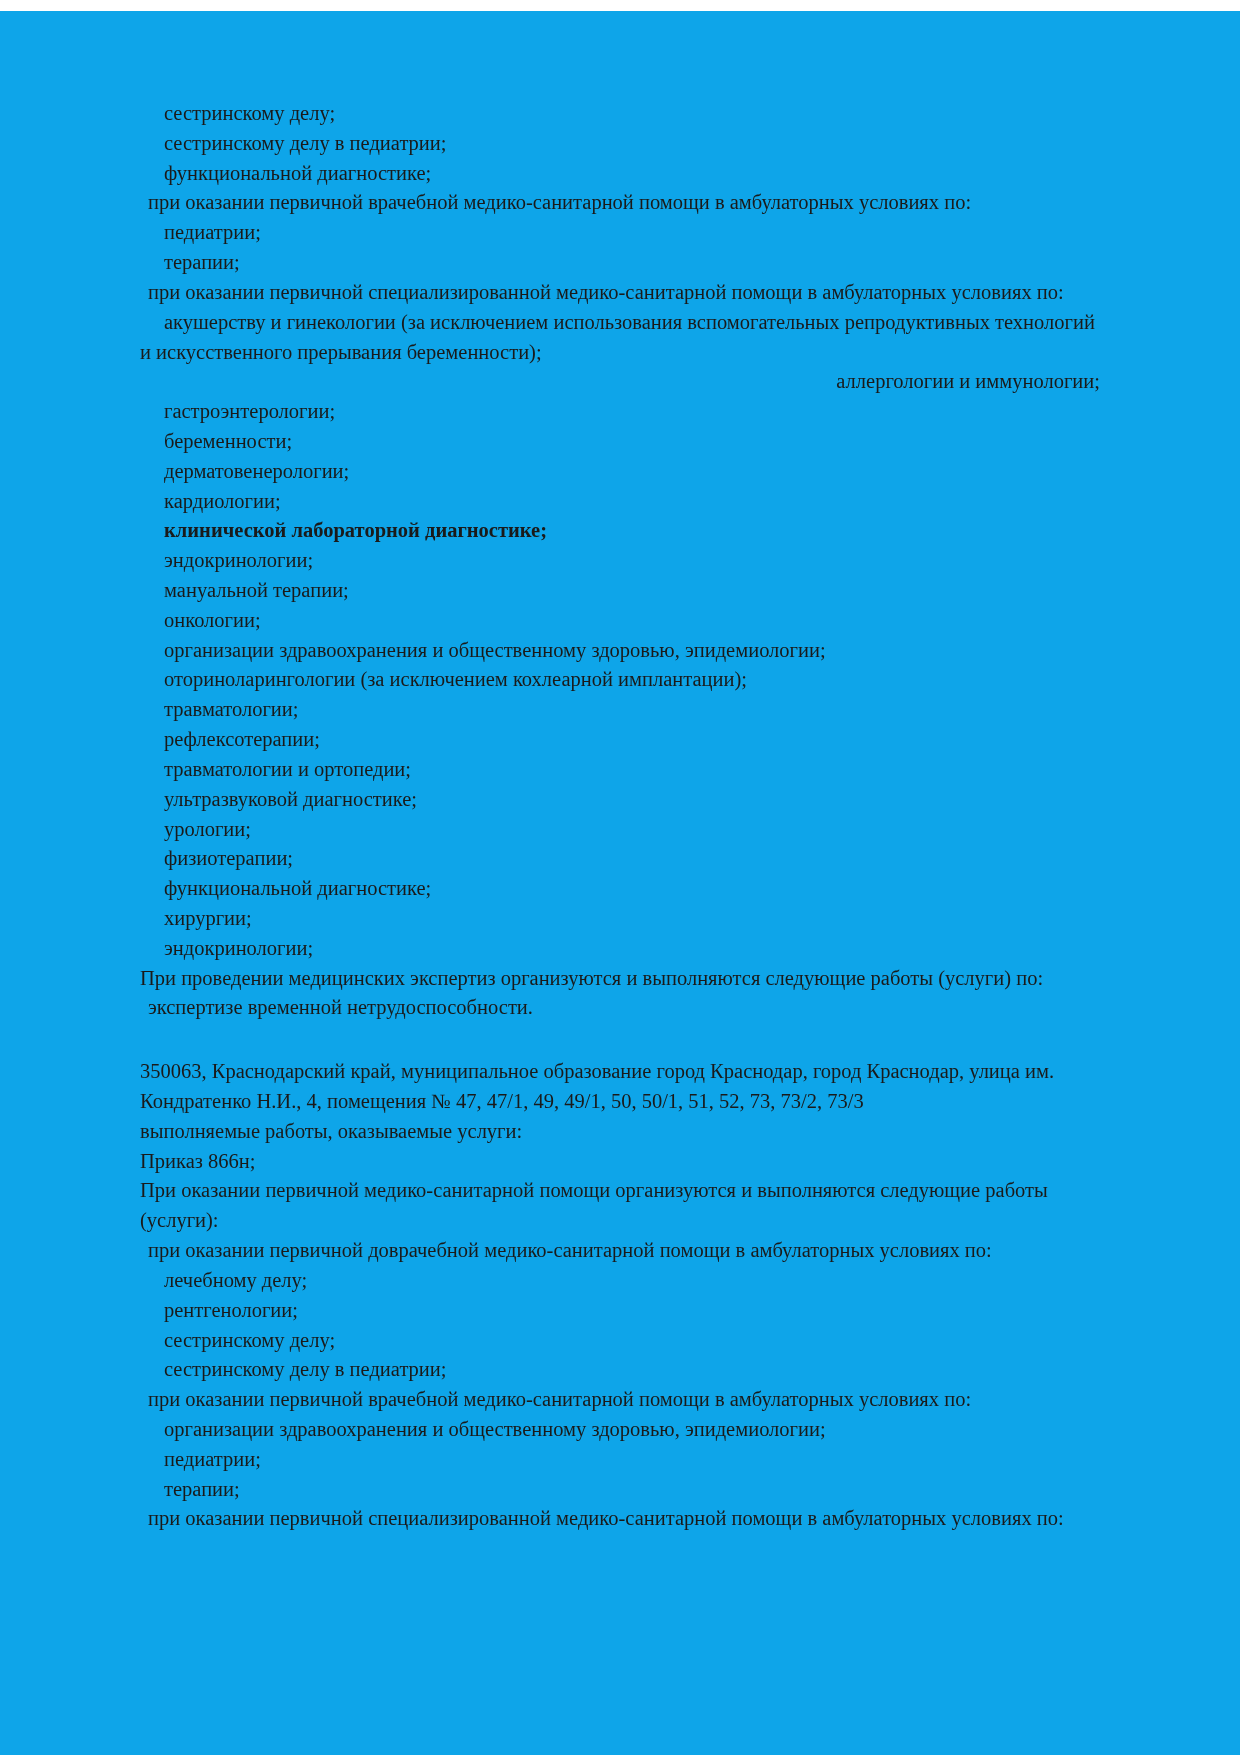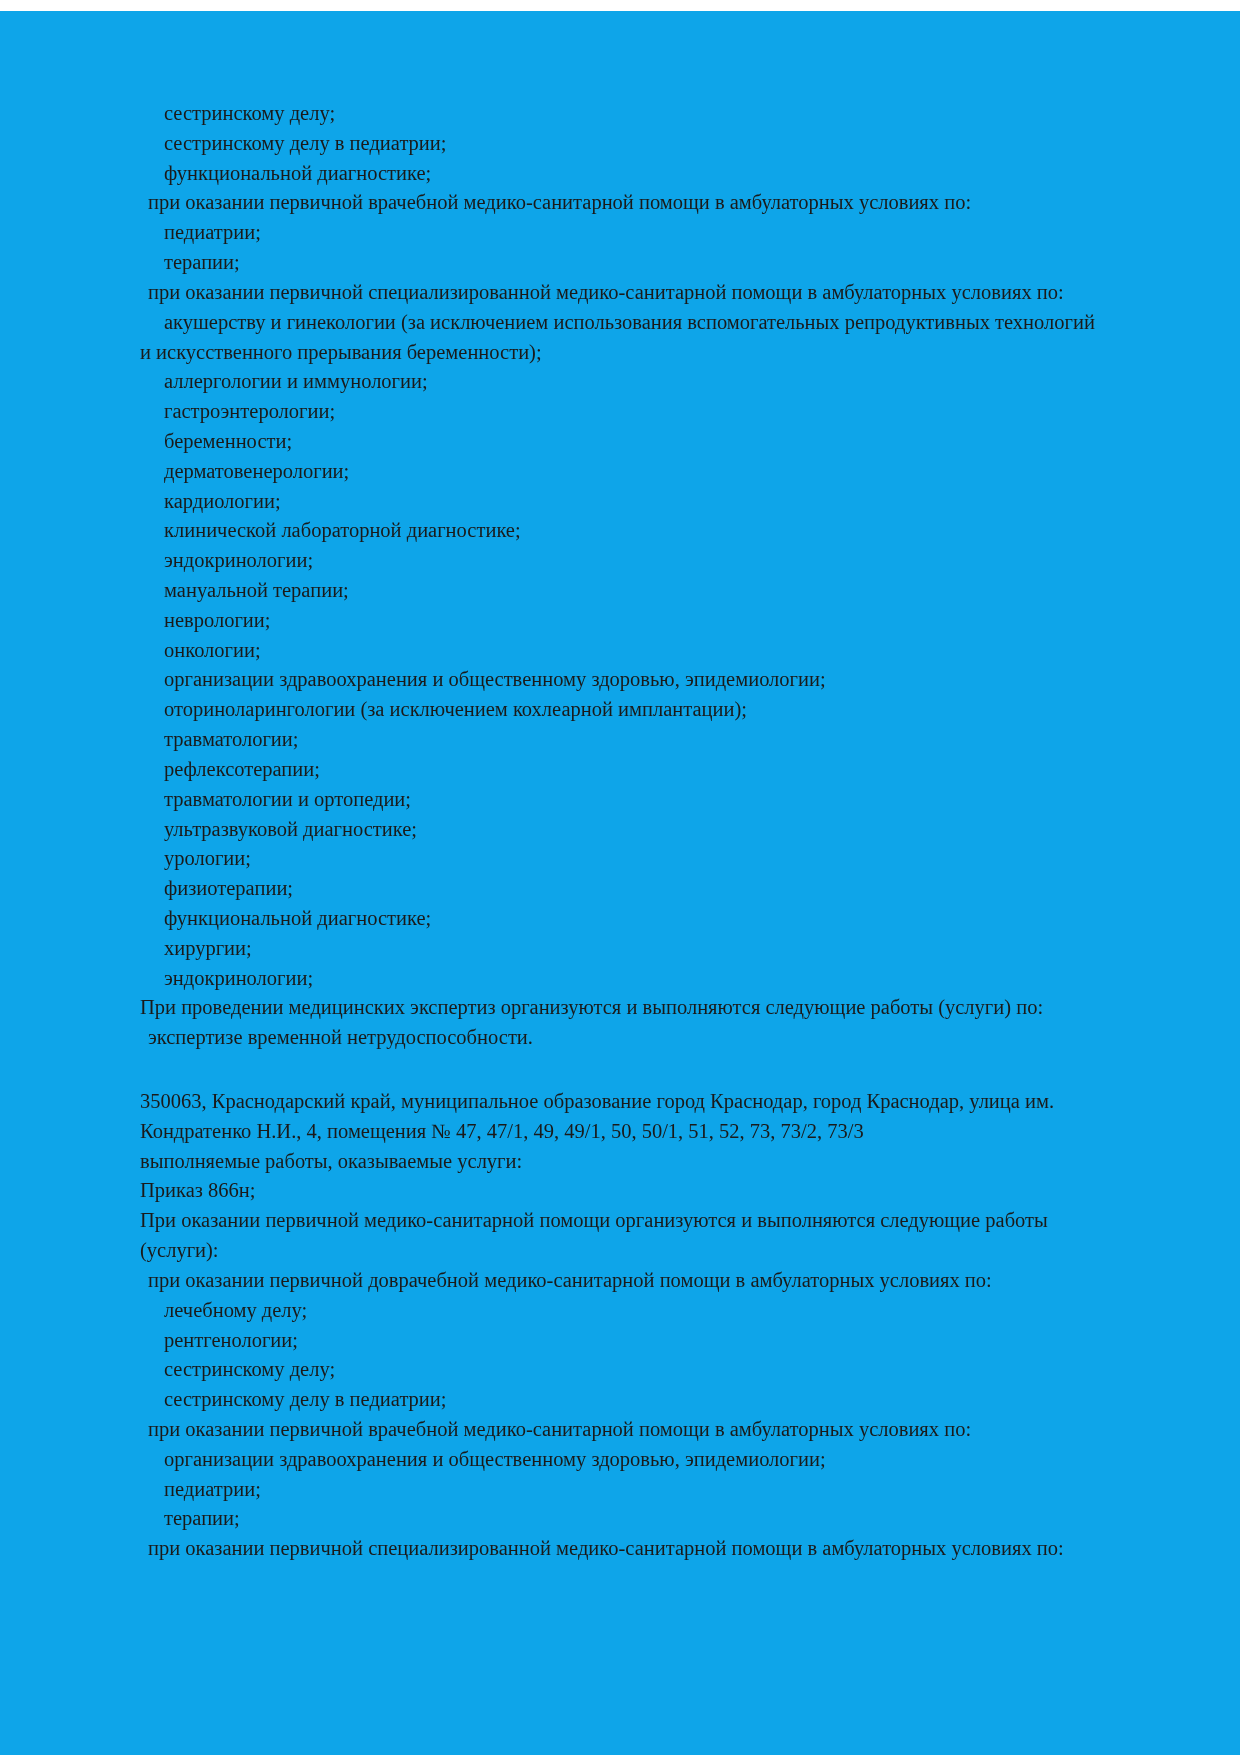--- a/index.html
+++ b/index.html
@@ -47,29 +47,28 @@
 
     <div id="section-1">
         <p class="line para ind-2" style="padding-left: 0px; text-indent: 24px; margin-left: 0px;">сестринскому делу;</p>
         <p class="line para ind-2" style="padding-left: 0px; text-indent: 24px; margin-left: 0px;">сестринскому делу в педиатрии;</p>
         <p class="line para ind-2" style="padding-left: 0px; text-indent: 24px; margin-left: 0px;">функциональной диагностике;</p>
         <p class="line para ind-1" style="padding-left: 0px; text-indent: 8px; margin-left: 0px; text-align: left;">при оказании первичной врачебной медико-санитарной помощи в амбулаторных условиях по:</p>
         <p class="line para ind-2" style="padding-left: 0px; text-indent: 24px; margin-left: 0px;">педиатрии;</p>
         <p class="line para ind-2" style="padding-left: 0px; text-indent: 24px; margin-left: 0px;">терапии;</p>
         <p class="line para ind-1" style="padding-left: 0px; text-indent: 8px; margin-left: 0px; text-align: left;">при оказании первичной специализированной медико-санитарной помощи в амбулаторных условиях по:</p>
         <p class="line para ind-2" style="padding-left: 0px; text-indent: 24px; margin-left: 0px;">акушерству и гинекологии (за исключением использования вспомогательных репродуктивных технологий и искусственного прерывания беременности);</p>
-        <p class="line para ind-2" style="padding-left: 0px; text-indent: 24px; margin-left: 0px;">аллергологии и иммунологии;</p>
+        <p class="line para ind-2" style="padding-left: 0px; text-indent: 24px; margin-left: 0px; text-align: right;">аллергологии и иммунологии;</p>
         <p class="line para ind-2" style="padding-left: 0px; text-indent: 24px; margin-left: 0px;">гастроэнтерологии;</p>
         <p class="line para ind-2" style="padding-left: 0px; text-indent: 24px; margin-left: 0px;">беременности;</p>
         <p class="line para ind-2" style="padding-left: 0px; text-indent: 24px; margin-left: 0px;">дерматовенерологии;</p>
         <p class="line para ind-2" style="padding-left: 0px; text-indent: 24px; margin-left: 0px;">кардиологии;</p>
-        <p class="line para ind-2" style="padding-left: 0px; text-indent: 24px; margin-left: 0px;">клинической лабораторной диагностике;</p>
+        <p class="line para ind-2" style="padding-left: 0px; text-indent: 24px; margin-left: 0px; font-weight: bold;">клинической лабораторной диагностике;</p>
         <p class="line para ind-2" style="padding-left: 0px; text-indent: 24px; margin-left: 0px;">эндокринологии;</p>
         <p class="line para ind-2" style="padding-left: 0px; text-indent: 24px; margin-left: 0px;">мануальной терапии;</p>
-        <p class="line para ind-2" style="padding-left: 0px; text-indent: 24px; margin-left: 0px;">неврологии;</p>
         <p class="line para ind-2" style="padding-left: 0px; text-indent: 24px; margin-left: 0px;">онкологии;</p>
         <p class="line para ind-2" style="padding-left: 0px; text-indent: 24px; margin-left: 0px;">организации здравоохранения и общественному здоровью, эпидемиологии;</p>
         <p class="line para ind-2" style="padding-left: 0px; text-indent: 24px; margin-left: 0px;">оториноларингологии (за исключением кохлеарной имплантации);</p>
         <p class="line para ind-2" style="padding-left: 0px; text-indent: 24px; margin-left: 0px;">травматологии;</p>
         <p class="line para ind-2" style="padding-left: 0px; text-indent: 24px; margin-left: 0px;">рефлексотерапии;</p>
         <p class="line para ind-2" style="padding-left: 0px; text-indent: 24px; margin-left: 0px;">травматологии и ортопедии;</p>
         <p class="line para ind-2" style="padding-left: 0px; text-indent: 24px; margin-left: 0px;">ультразвуковой диагностике;</p>
         <p class="line para ind-2" style="padding-left: 0px; text-indent: 24px; margin-left: 0px;">урологии;</p>
         <p class="line para ind-2" style="padding-left: 0px; text-indent: 24px; margin-left: 0px;">физиотерапии;</p>
         <p class="line para ind-2" style="padding-left: 0px; text-indent: 24px; margin-left: 0px;">функциональной диагностике;</p>

